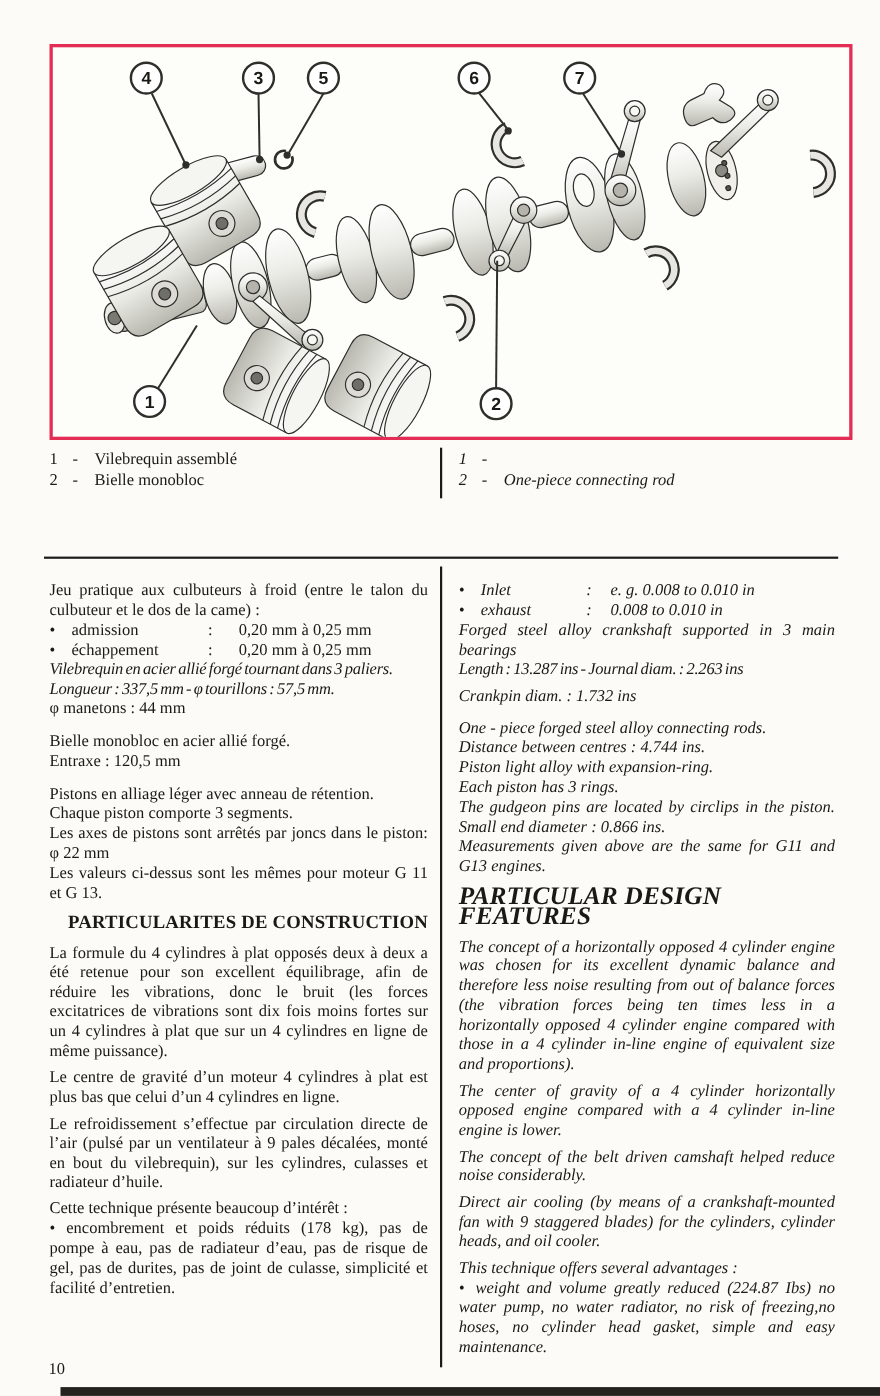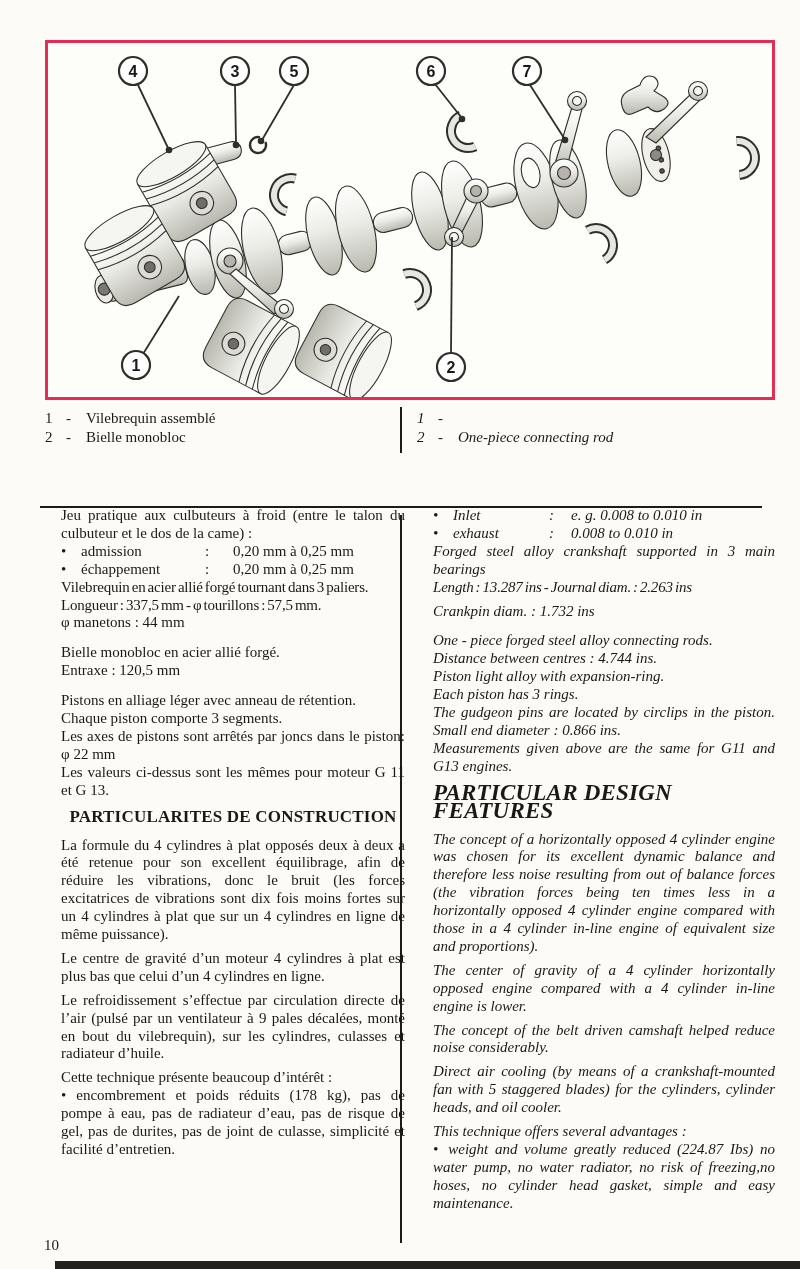--- a/index.html
+++ b/index.html
@@ -18,28 +18,28 @@
   .lrow{display:flex;}
   .lnum{width:21px;}
   .ldash{width:20px;}
   .legend-divider{position:absolute;left:355px;top:-2px;width:2px;height:46px;background:#1b1b19;}
 
   
   .hrule{position:absolute;left:40px;top:506px;width:722px;height:2px;background:#1b1b19;}
   .vrule{position:absolute;left:400px;top:515px;width:2px;height:728px;background:#1b1b19;}
 
   
-  .col{position:absolute;top:507px;font-size:15px;line-height:17.9px;text-align:justify;margin-left:16px;}
+  .col{position:absolute;top:529px;font-size:15px;line-height:17.9px;text-align:justify;}
   .col-left{left:45px;width:344px;}
   .col-right{left:417px;width:342px;font-style:italic;}
   .col p{margin:0;}
   .mb6{margin-bottom:6px !important;}
   .mb12{margin-bottom:12px !important;}
-  .tight{word-spacing:-1.4px;letter-spacing:-0.2px;white-space:nowrap;text-align:left;}
-  .head-fr{font-size:17px;font-weight:bold;letter-spacing:0.2px;margin:8px 0 11px !important;text-align:center;}
+  .tight{word-spacing:-1.4px;letter-spacing:-0.2px;white-space:nowrap;text-align:left;font-style:italic;}
+  .head-fr{font-size:17px;font-weight:bold;letter-spacing:0.2px;margin:8px 0 11px !important;text-align:right;}
   .head-en{font-size:23px;font-weight:bold;font-style:italic;letter-spacing:0.2px;margin:8px 0 11px !important;text-align:left;}
 
   .brow{display:flex;}
   .bdot{width:20px;text-align:left;}
   .blabel-fr{width:124px;}
   .bcolon-fr{width:28px;}
   .blabel-en{width:96px;}
   .bcolon-en{width:22px;}
   .adv .ib{padding-right:10px;}
 
@@ -279,20 +279,20 @@
     <p>Piston light alloy with expansion-ring.</p>
     <p>Each piston has 3 rings.</p>
     <p>The gudgeon pins are located by circlips in the piston. Small end diameter : 0.866 ins.</p>
     <p class="mb6">Measurements given above are the same for G11 and G13 engines.</p>
 
     <p class="head-en">PARTICULAR DESIGN FEATURES</p>
 
     <p class="mb6">The concept of a horizontally opposed 4 cylinder engine was chosen for its excellent dynamic balance and therefore less noise resulting from out of balance forces (the vibration forces being ten times less in a horizontally opposed 4 cylinder engine compared with those in a 4 cylinder in-line engine of equivalent size and proportions).</p>
     <p class="mb6">The center of gravity of a 4 cylinder horizontally opposed engine compared with a 4 cylinder in-line engine is lower.</p>
     <p class="mb6">The concept of the belt driven camshaft helped reduce noise considerably.</p>
-    <p class="mb6">Direct air cooling (by means of a crankshaft-mounted fan with 5 staggered blades) for the cylinders, cylinder heads, and oil cooler.</p>
+    <p class="mb6">Direct air cooling (by means of a crankshaft-mounted fan with 9 staggered blades) for the cylinders, cylinder heads, and oil cooler.</p>
     <p>This technique offers several advantages :</p>
     <p class="adv"><span class="ib">•</span><span>weight and volume greatly reduced (224.87 Ibs) no water pump, no water radiator, no risk of freezing,no hoses, no cylinder head gasket, simple and easy maintenance.</span></p>
   </div>
 
   <div class="pagenum">10</div>
   <div class="bstrip"></div>
 </div>
 
 </body></html>

